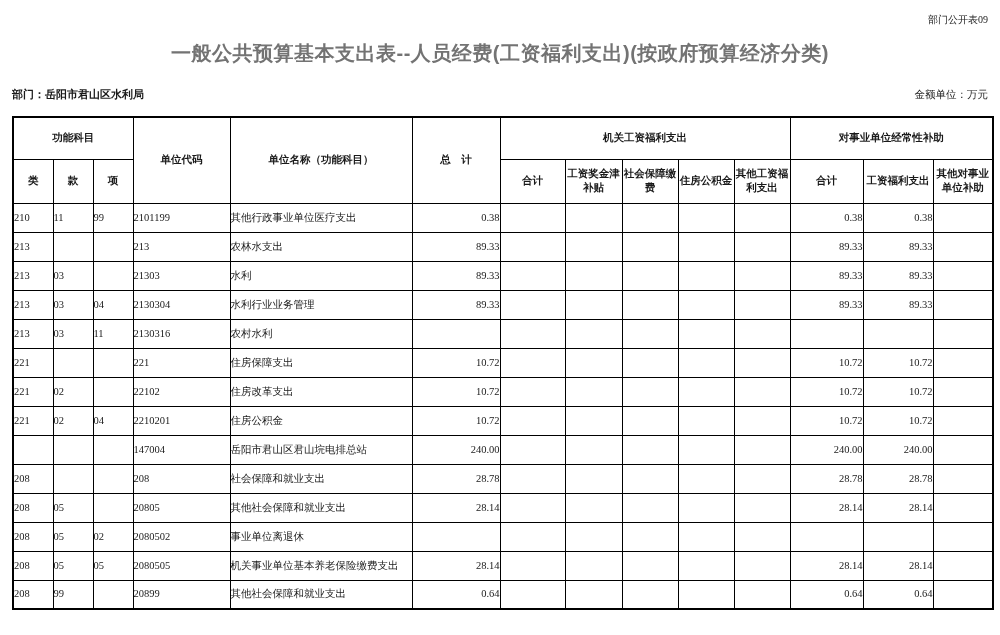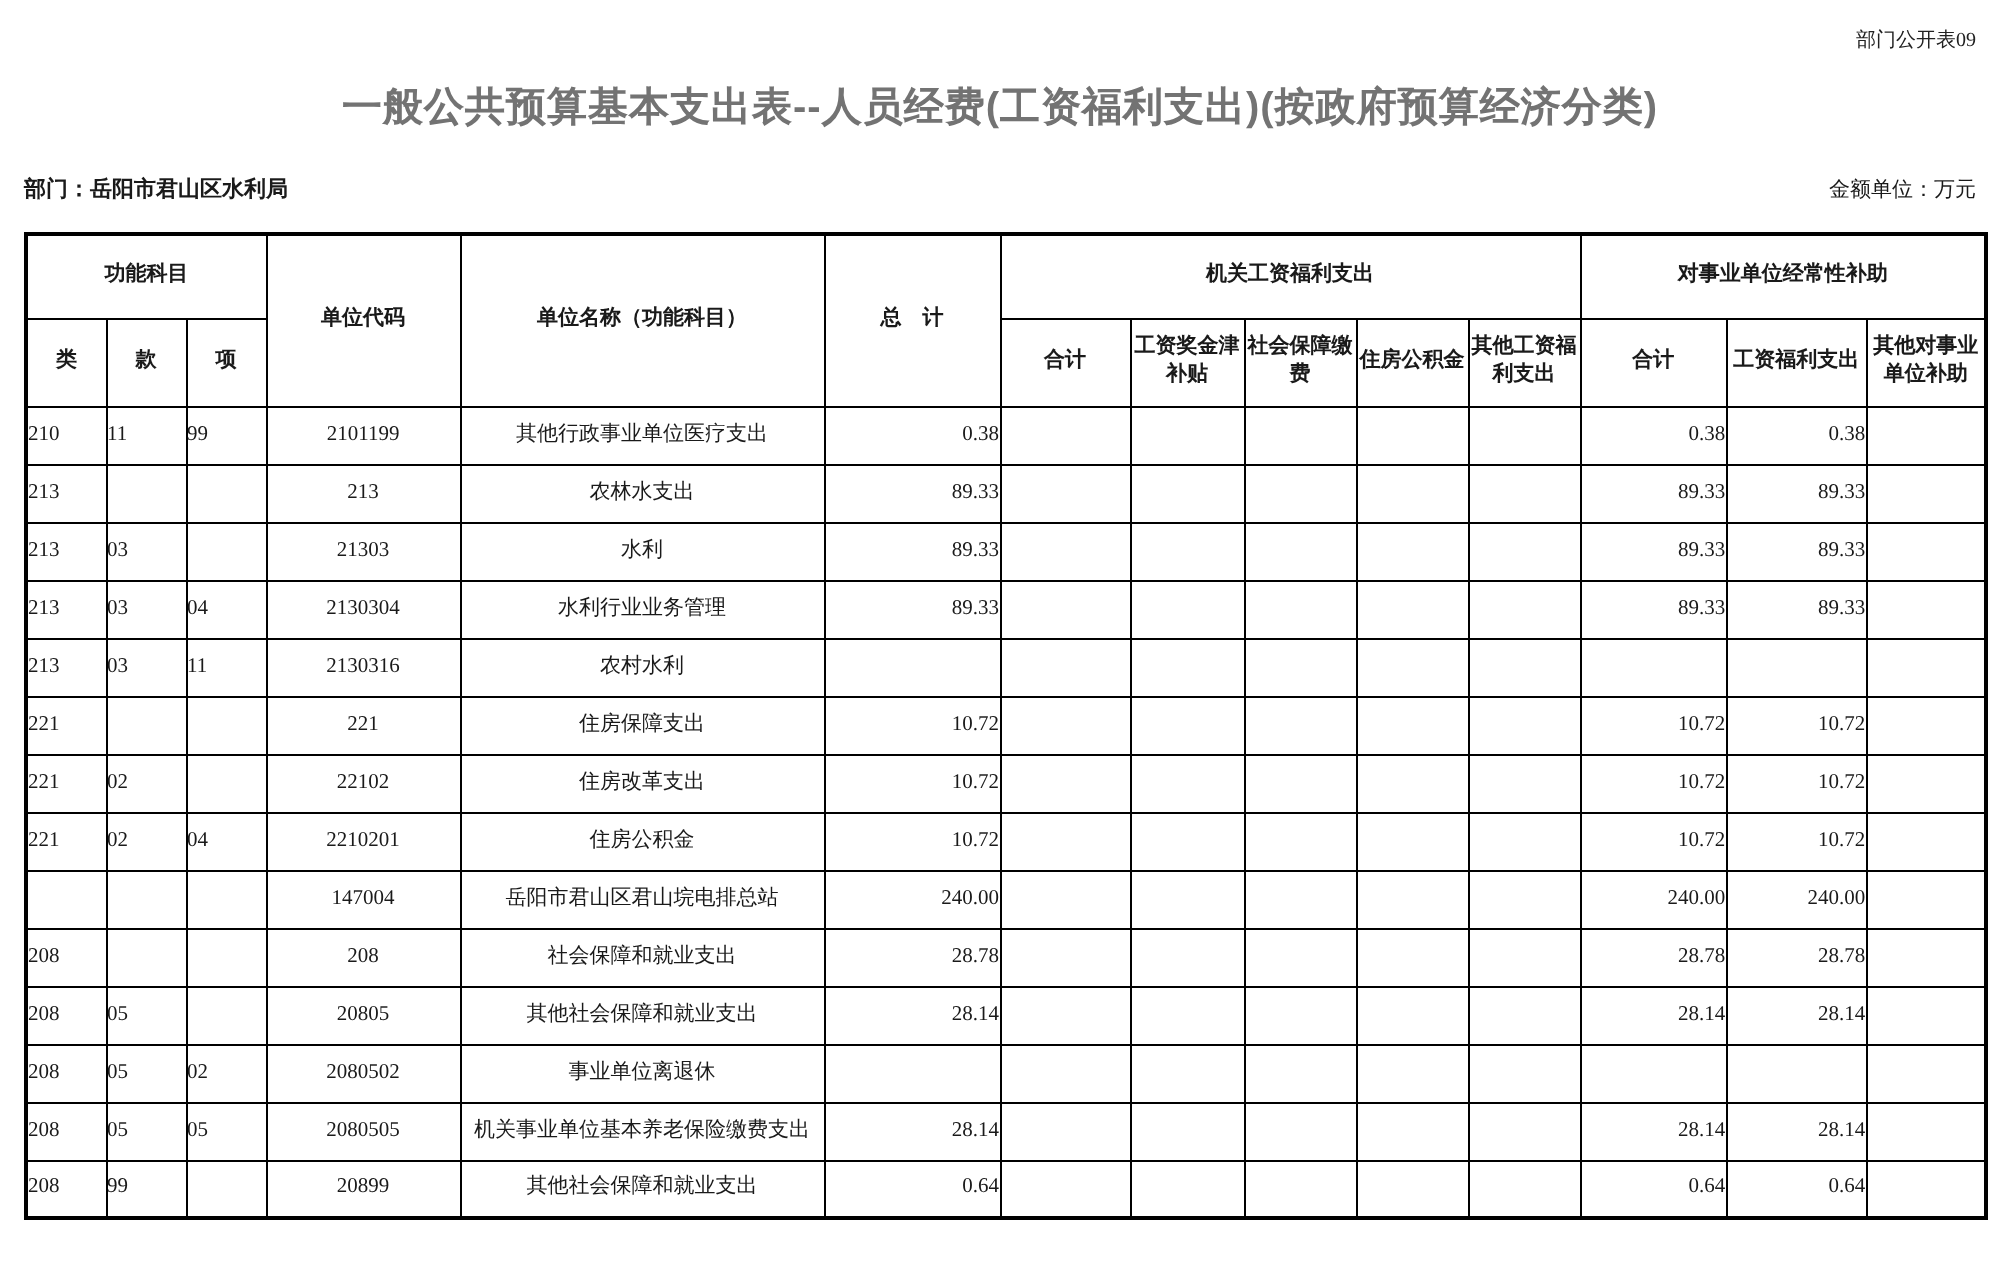--- a/index.html
+++ b/index.html
@@ -81,21 +81,21 @@
   }
   table.budget thead tr.h1 { height: 42px; margin-top: 48px; }
   table.budget thead tr.h2 { height: 44px; }
   table.budget tbody tr { height: 29px; }
   table.budget tbody td {
     font-size: 10.5px;
     line-height: 1.1;
     white-space: nowrap;
   }
   td.c   { text-align: left; }
-  td.code, td.name { text-align: center; }
+  td.code, td.name { text-align: left; }
   td.amt { text-align: right; padding-right: 5px; }
   .ind0  { padding-left: 3px; }
   .ind1  { padding-left: 18px; }
   .nind0 { padding-left: 3px; }
   .nind1 { padding-left: 16px; }
 </style>
 </head>
 <body>
 
 <div class="page">

